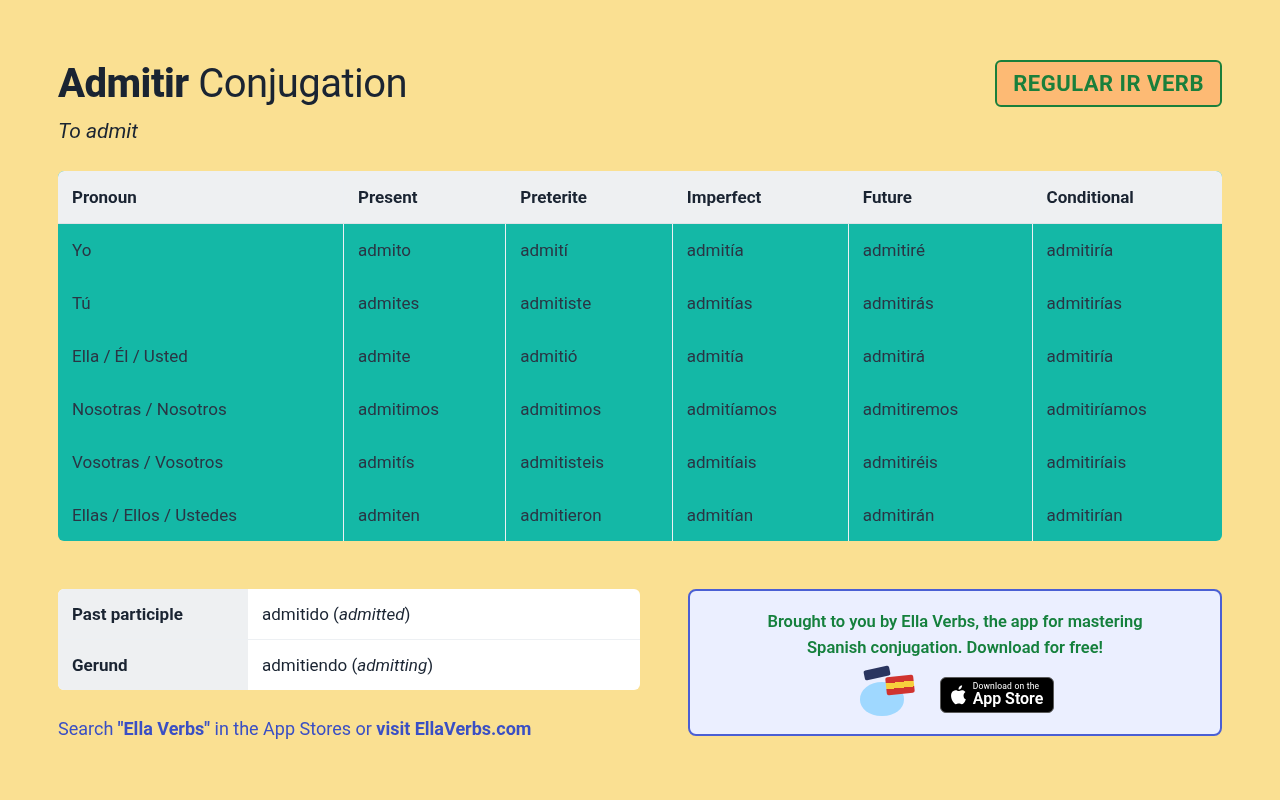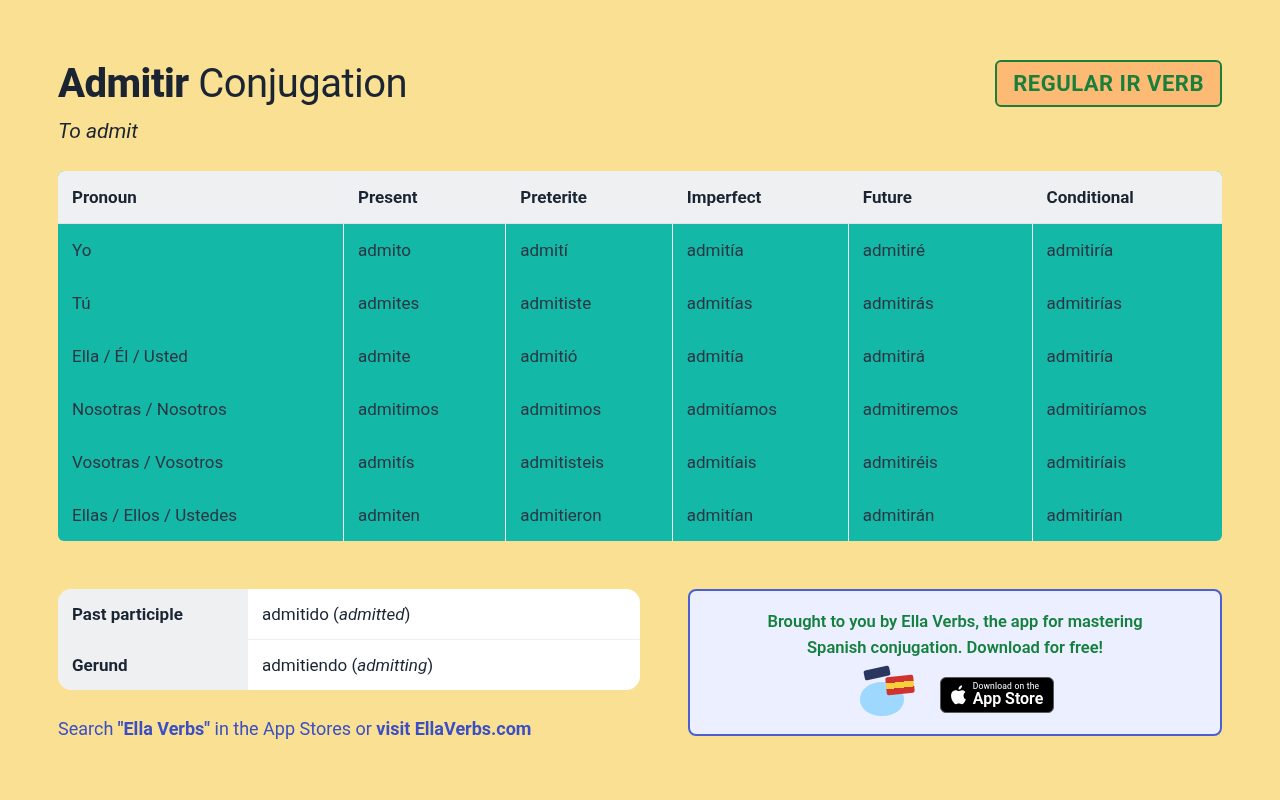--- a/index.html
+++ b/index.html
@@ -73,21 +73,21 @@
     display: flex;
     gap: 48px;
     margin-top: 48px;
     align-items: flex-start;
   }
   .forms-col { flex: 0 0 582px; }
   .forms-table {
     width: 100%;
     border-collapse: collapse;
     background: #ffffff;
-    border-radius: 14px;
+    border-radius: 6px;
     overflow: hidden;
     font-size: 17px;
   }
   .forms-table td {
     padding: 15px 14px;
     border-top: 1px solid #edf0f3;
   }
   .forms-table tr:first-child td { border-top: none; }
   .forms-table td.label {
     background: #eef0f2;

